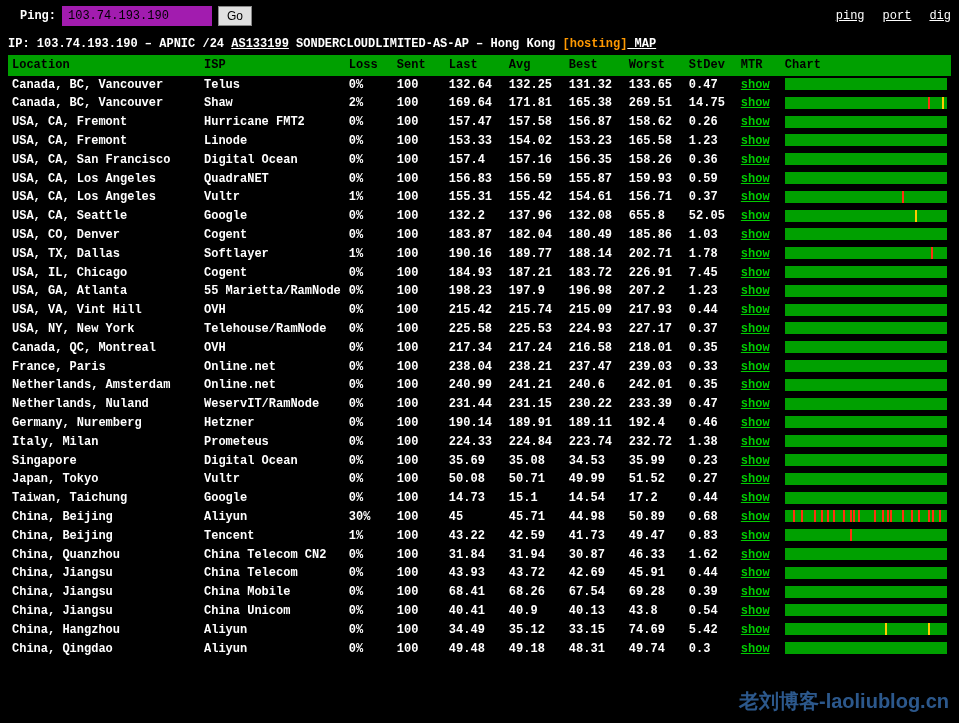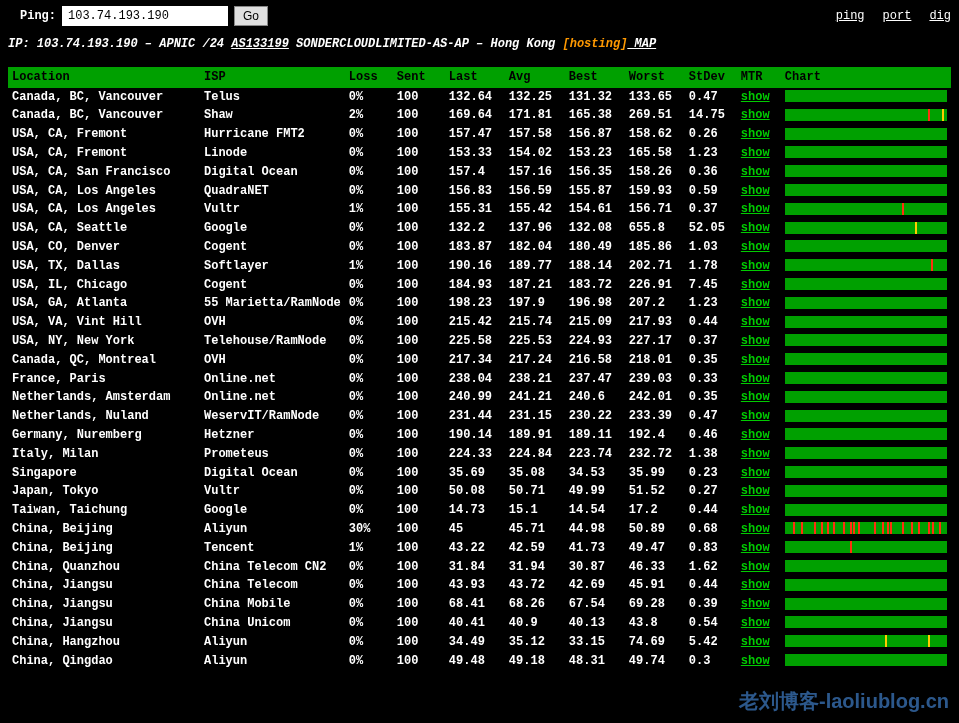--- a/index.html
+++ b/index.html
@@ -9,30 +9,30 @@
   font-family:"Courier New",monospace;
   font-size:12px;
   line-height:1.4;
   padding:6px 8px;
   width:959px;
 }
 .topbar { display:flex; justify-content:space-between; align-items:center; margin-bottom:10px;padding-left:12px; }
 .topbar-left { display:flex; align-items:center; gap:6px; }
 .ping-label { color:#fff; font-weight:bold; }
 .ip-input {
-  background:#ffffff; color:#000; border:none; padding:2px 6px;
-  font-family:inherit; font-size:12px; width:166px; height:20px;
+  background:#a21caf; color:#000; border:none; padding:2px 6px;
+  font-family:inherit; font-size:12px; width:150px; height:20px;
 }
 .go-btn {
   background:#e0e0e0; color:#000; border:1px solid #888;
   padding:1px 8px; font-family:Arial,sans-serif; font-size:12px; cursor:pointer; height:20px;
 }
 .topbar-right { display:flex; gap:18px; }
 .topbar-right a { color:#fff; text-decoration:underline; cursor:pointer; }
-.ip-line { color:#fff; font-weight:bold; margin-bottom:14px;font-style:italic; }
+.ip-line { color:#fff; font-weight:bold; margin-bottom:2px; }
 .ip-line .as-link { color:#fff; text-decoration:underline; cursor:pointer; }
 .ip-line .tag { color:#ff9900; }
 .ip-line .map-link { color:#fff; text-decoration:underline; cursor:pointer; }
 table { border-collapse:collapse; width:100%; }
 th {
   background:#00a000; color:#000; text-align:left;
   padding:2px 4px; font-weight:bold; font-size:12px;
 }
 td { padding:1px 4px; white-space:nowrap; font-weight:bold; }
 .col-loc { width:192px; }

